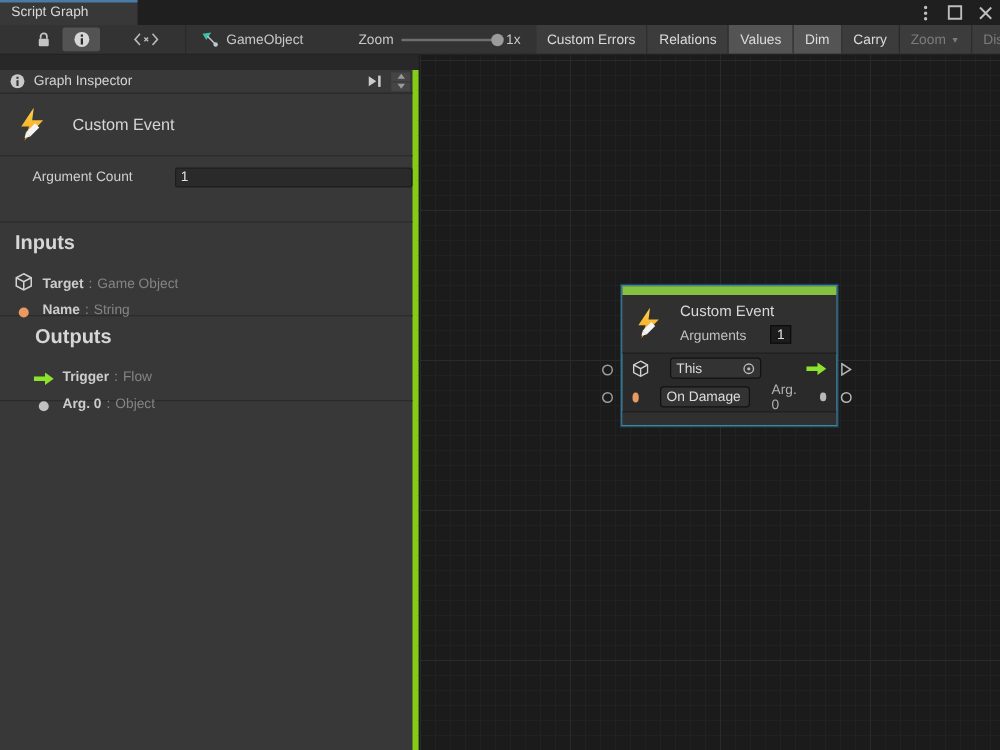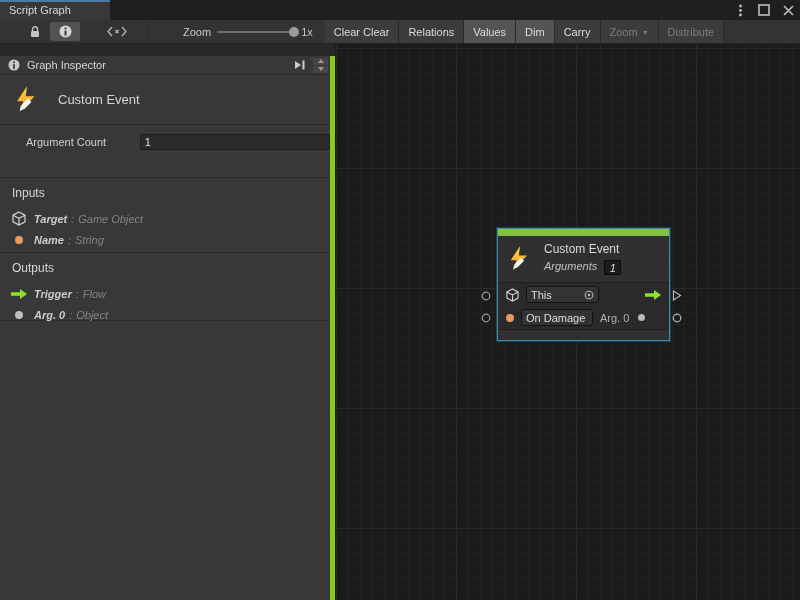--- a/index.html
+++ b/index.html
@@ -48,23 +48,23 @@
   .gi-title-text { font-size:13px; color:#d6d6d6; }
 
   .gi-fields { height:53px; border-bottom:1px solid #2b2b2b; padding-top:7px; }
   .field-row { display:flex; align-items:center; height:20px; padding-left:26px; }
   .field-label { width:116px; color:#cfcfcf; }
   .text-input { width:194px; height:16px; background:#2a2a2a; border:1px solid #1d1d1d; border-radius:2px;
     color:#e0e0e0; font-size:11px; font-family:"Liberation Sans",sans-serif; padding:0 4px; outline:none; }
   .checkbox { width:14px; height:14px; background:#2b2b2b; border:1px solid #1d1d1d; border-radius:2px; }
 
   .gi-section-inputs { height:75px; border-bottom:1px solid #2b2b2b; padding-top:8px; }
-  .gi-section-outputs { height:68px; border-bottom:1px solid #2b2b2b; padding-top:8px; }
-  .sec-heading { padding-left:12px; font-size:12px; color:#d6d6d6; margin-bottom:8px; }
-  .port-row { display:flex; align-items:center; height:21px; padding-left:10px;font-style:italic; }
+  .gi-section-outputs { height:68px; border-bottom:1px solid #2b2b2b; padding-top:8px;padding-left:16px; }
+  .sec-heading { padding-left:12px; font-size:16px; color:#d6d6d6; margin-bottom:8px;font-weight:bold; }
+  .port-row { display:flex; align-items:flex-end; height:21px; padding-left:10px; }
   .port-icon { width:18px; display:flex; justify-content:center; }
   .port-name { font-weight:bold; color:#cccccc; margin-left:6px; }
   .port-sep { color:#8a8a8a; margin:0 4px; }
   .port-type { color:#848484; }
   .dot { border-radius:50%; display:inline-block; }
 
   
   .graph { position:absolute; left:335px; top:44px; width:465px; height:556px;
     background-color:#1b1b1b;
     background-image:
@@ -75,24 +75,24 @@
     background-size:120px 120px,120px 120px,12px 12px,12px 12px;
     background-position:4px 4px,1px 1px,4px 4px,1px 1px; }
 
   
   .node { position:absolute; left:162px; top:184px; width:173px; background:#2a2a2a;
     border:1px solid #4186a5; box-shadow:0 0 0 1px rgba(35,90,112,.65); }
   .node-accent { height:7px; background:#84c342; }
   .node-header { background:#303030; display:flex; padding:6px 8px 7px 8px; gap:10px; align-items:center;
     border-bottom:1px solid #1e1e1e; }
   .node-title { font-size:12px; color:#d8d8d8; margin-bottom:4px; }
-  .node-args { font-size:11px; color:#c0c0c0; display:flex; align-items:flex-start; gap:7px;font-style:italic; }
+  .node-args { font-size:11px; color:#c0c0c0; display:flex; align-items:flex-end; gap:19px; }
   .args-box { min-width:17px; height:15px; background:#1c1c1c; border:1px solid #0c0c0c;
     color:#e0e0e0; text-align:center; line-height:14px; font-size:11px; padding:0 3px; }
-  .node-row { height:23px; display:flex; align-items:center; padding:0 8px; gap:7px; font-size:11px; color:#c8c8c8; }
+  .node-row { height:23px; display:flex; align-items:center; padding:0 8px; gap:17px; font-size:11px; color:#c8c8c8; }
   .mini-select { width:73px; height:17px; background:#333333; border:1px solid #121212; border-radius:3px;
     display:flex; align-items:center; justify-content:space-between; padding:0 4px; color:#dddddd; }
   .mini-input { width:72px; height:17px; background:#333333; border:1px solid #121212; border-radius:3px;
     color:#dddddd; font-size:11px; font-family:"Liberation Sans",sans-serif; padding:0 4px; outline:none; }
   .row-spacer { flex:1; }
   .arg-label { color:#b0b0b0; }
   .node-footer { height:11px; background:#303030; border-top:1px solid #1e1e1e; }
 
   .ext-port { position:absolute; }
 </style>
@@ -140,30 +140,38 @@
           <rect x="5.6" y="5.6" width="1.8" height="5" fill="#2b2b2b"></rect>
         </svg>
     </div>
     <div class="tool-icon-btn" style="margin-left:22px">
       <svg width="20" height="11" viewBox="0 0 20 11">
           <path d="M5 1 L1 5.5 L5 10 M15 1 L19 5.5 L15 10" fill="none" stroke="#b8b8b8" stroke-width="1.3"></path>
           <path d="M8.5 4 L11.5 7 M11.5 4 L8.5 7" stroke="#b8b8b8" stroke-width="1.2"></path>
         </svg>
     </div>
     <div class="tb-sep" style="margin-left:16px"></div>
+    <div class="go-chip">
+      <svg width="14" height="13" viewBox="0 0 14 13">
+          <path d="M1 2 L8 1 L4 7 Z" fill="#3fc1a7"></path>
+          <path d="M5 4 L11 10" stroke="#bfc9cc" stroke-width="1.2"></path>
+          <circle cx="11.5" cy="10.5" r="1.8" fill="#bfc9cc"></circle>
+        </svg>
+      <span>GameObject</span>
+    </div>
     <div class="zoom-group">
       <span>Zoom</span>
       <div class="zoom-track">
         <div class="zoom-handle"></div>
       </div>
       <span>1x</span>
     </div>
     <div class="tb-buttons">
       <div class="tb-btn">
-          <span>Clear Clear</span>
+          <span>Custom Errors</span>
         </div>
       <div class="tb-btn">
           <span>Relations</span>
         </div>
       <div class="tb-btn active">
           <span>Values</span>
         </div>
       <div class="tb-btn active">
           <span>Dim</span>
         </div>

